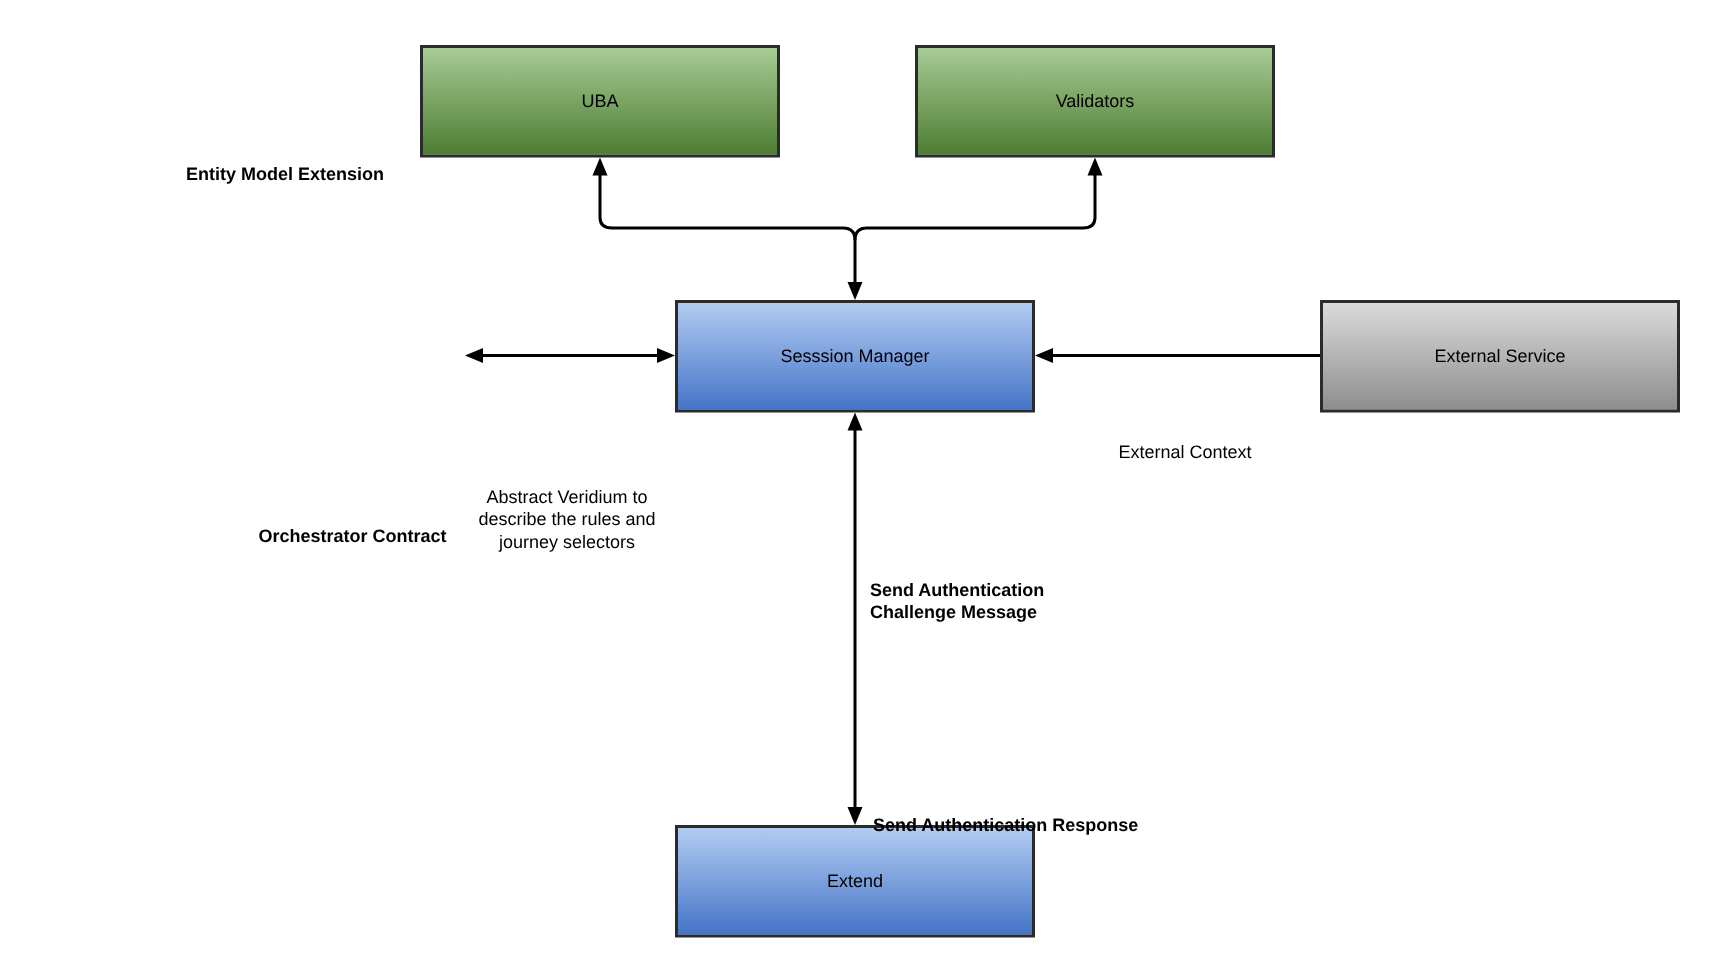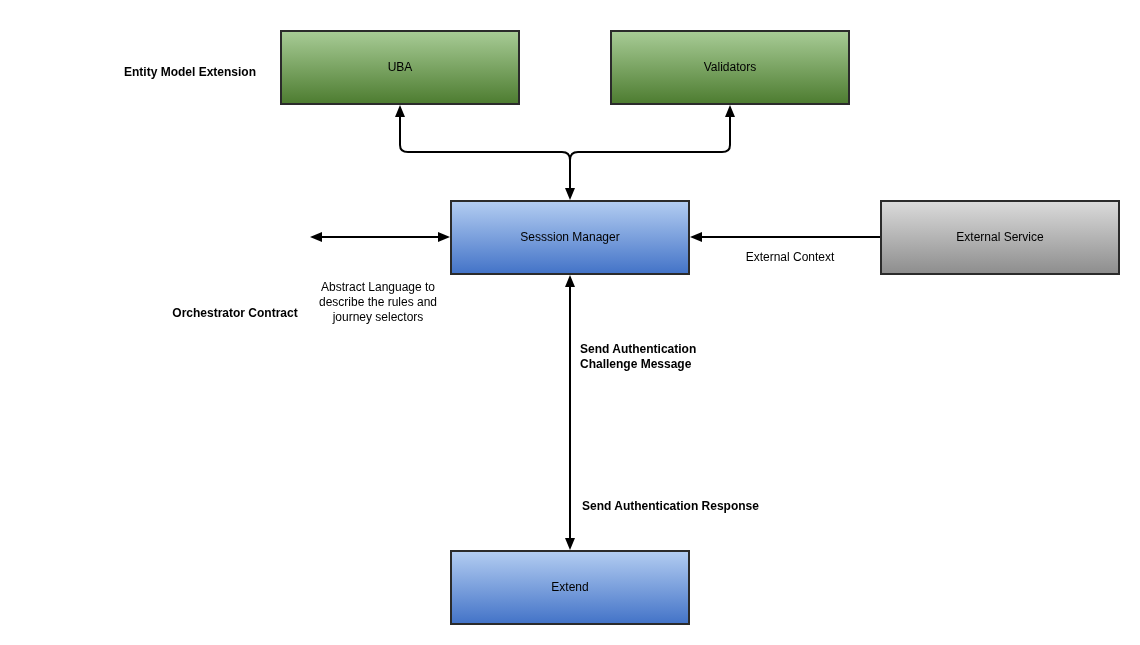--- a/index.html
+++ b/index.html
@@ -32,20 +32,21 @@
   .g-green-dark  { background: linear-gradient(to bottom, #a7cb95, #4e7d31); }
   .g-green-light { background: linear-gradient(to bottom, #cfe5c3, #7aad5a); }
   .g-blue        { background: linear-gradient(to bottom, #b2ccf1, #4474c8); }
   .g-gray        { background: linear-gradient(to bottom, #dadada, #8e8e8e); }
   .ann {
     position: absolute;
     font-size: 12px;
     line-height: 15px;
     text-align: center;
     white-space: nowrap;
+    margin-top: 44px;
   }
   .bold { font-weight: bold; }
   .left-align { text-align: left; }
   .line { display: block; }
 </style>
 </head>
 <body>
 
 <div id="canvas">
 
@@ -91,21 +92,21 @@
     <span>External Service</span>
   </div>
 
   <div class="node g-blue" style="left:450px; top:550px; width:240px; height:75px">
     <span>Extend</span>
   </div>
 
   <div class="ann bold" style="left:90px; top:65px; width:200px">Entity Model Extension</div>
 
   <div class="ann" style="left:293px; top:280px; width:170px">
-    <span class="line">Abstract Language to</span>
+    <span class="line">Abstract Veridium to</span>
     <span class="line">describe the rules and</span>
     <span class="line">journey selectors</span>
   </div>
 
   <div class="ann bold" style="left:135px; top:306px; width:200px">Orchestrator Contract</div>
 
 
   <div class="ann" style="left:715px; top:250px; width:150px">External Context</div>
 
 

